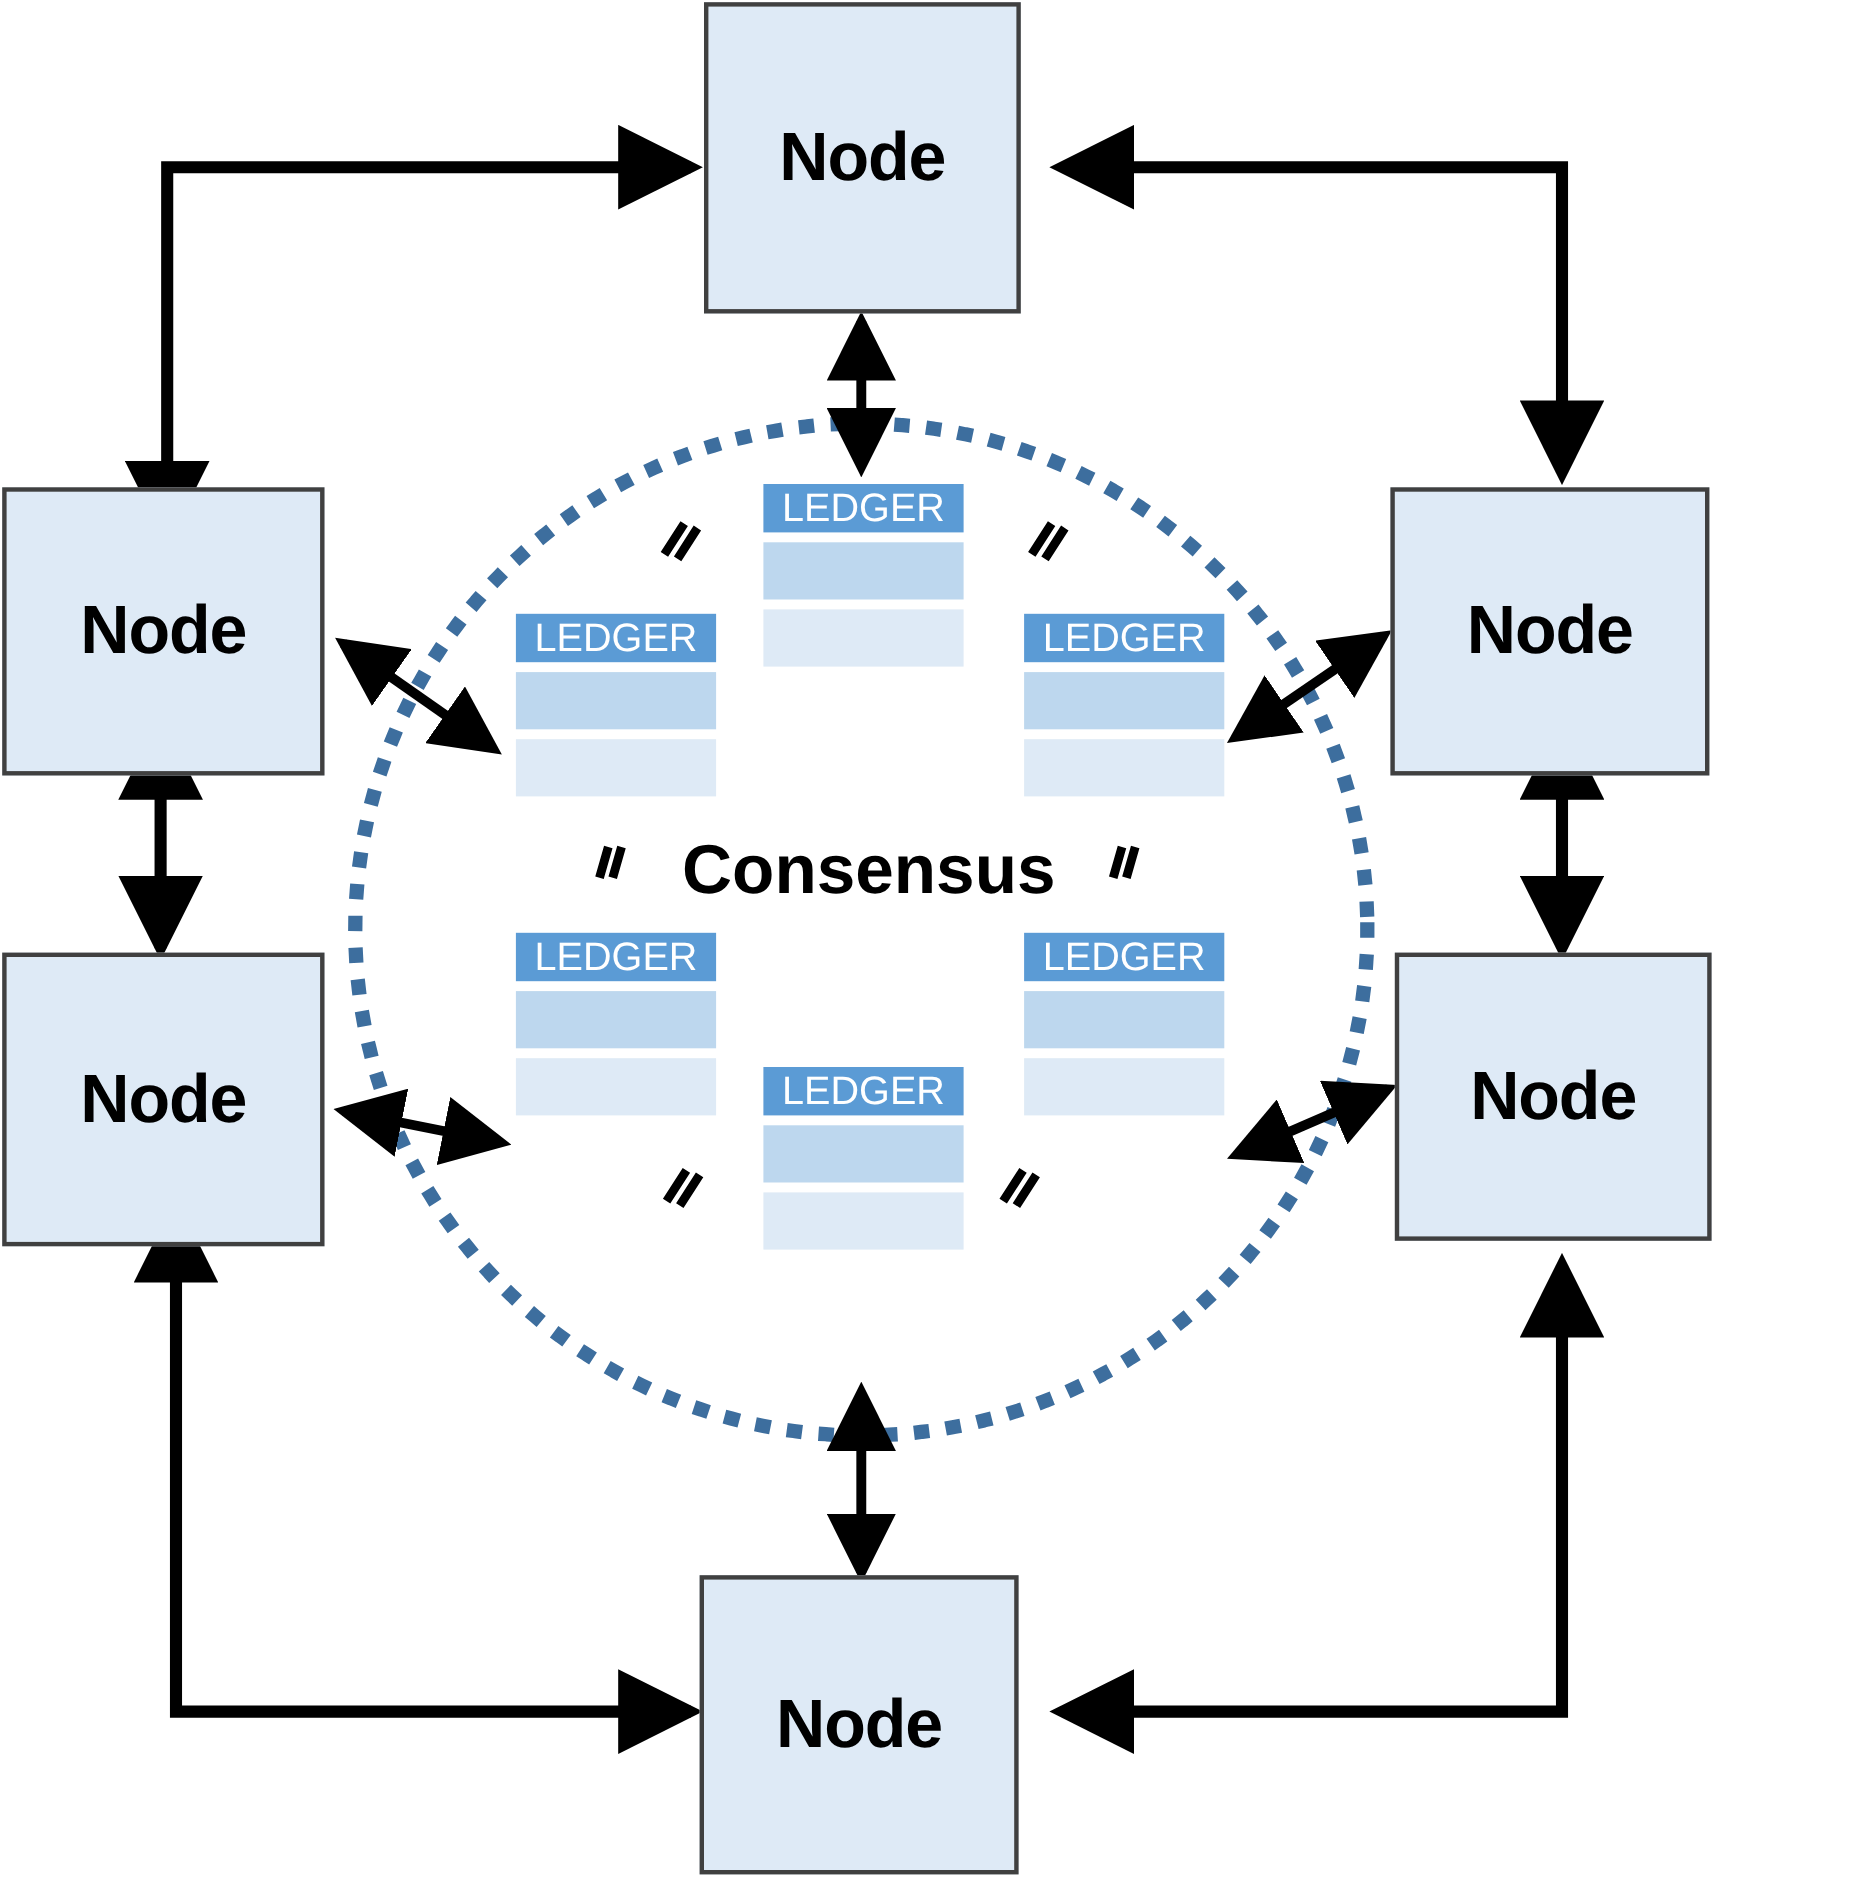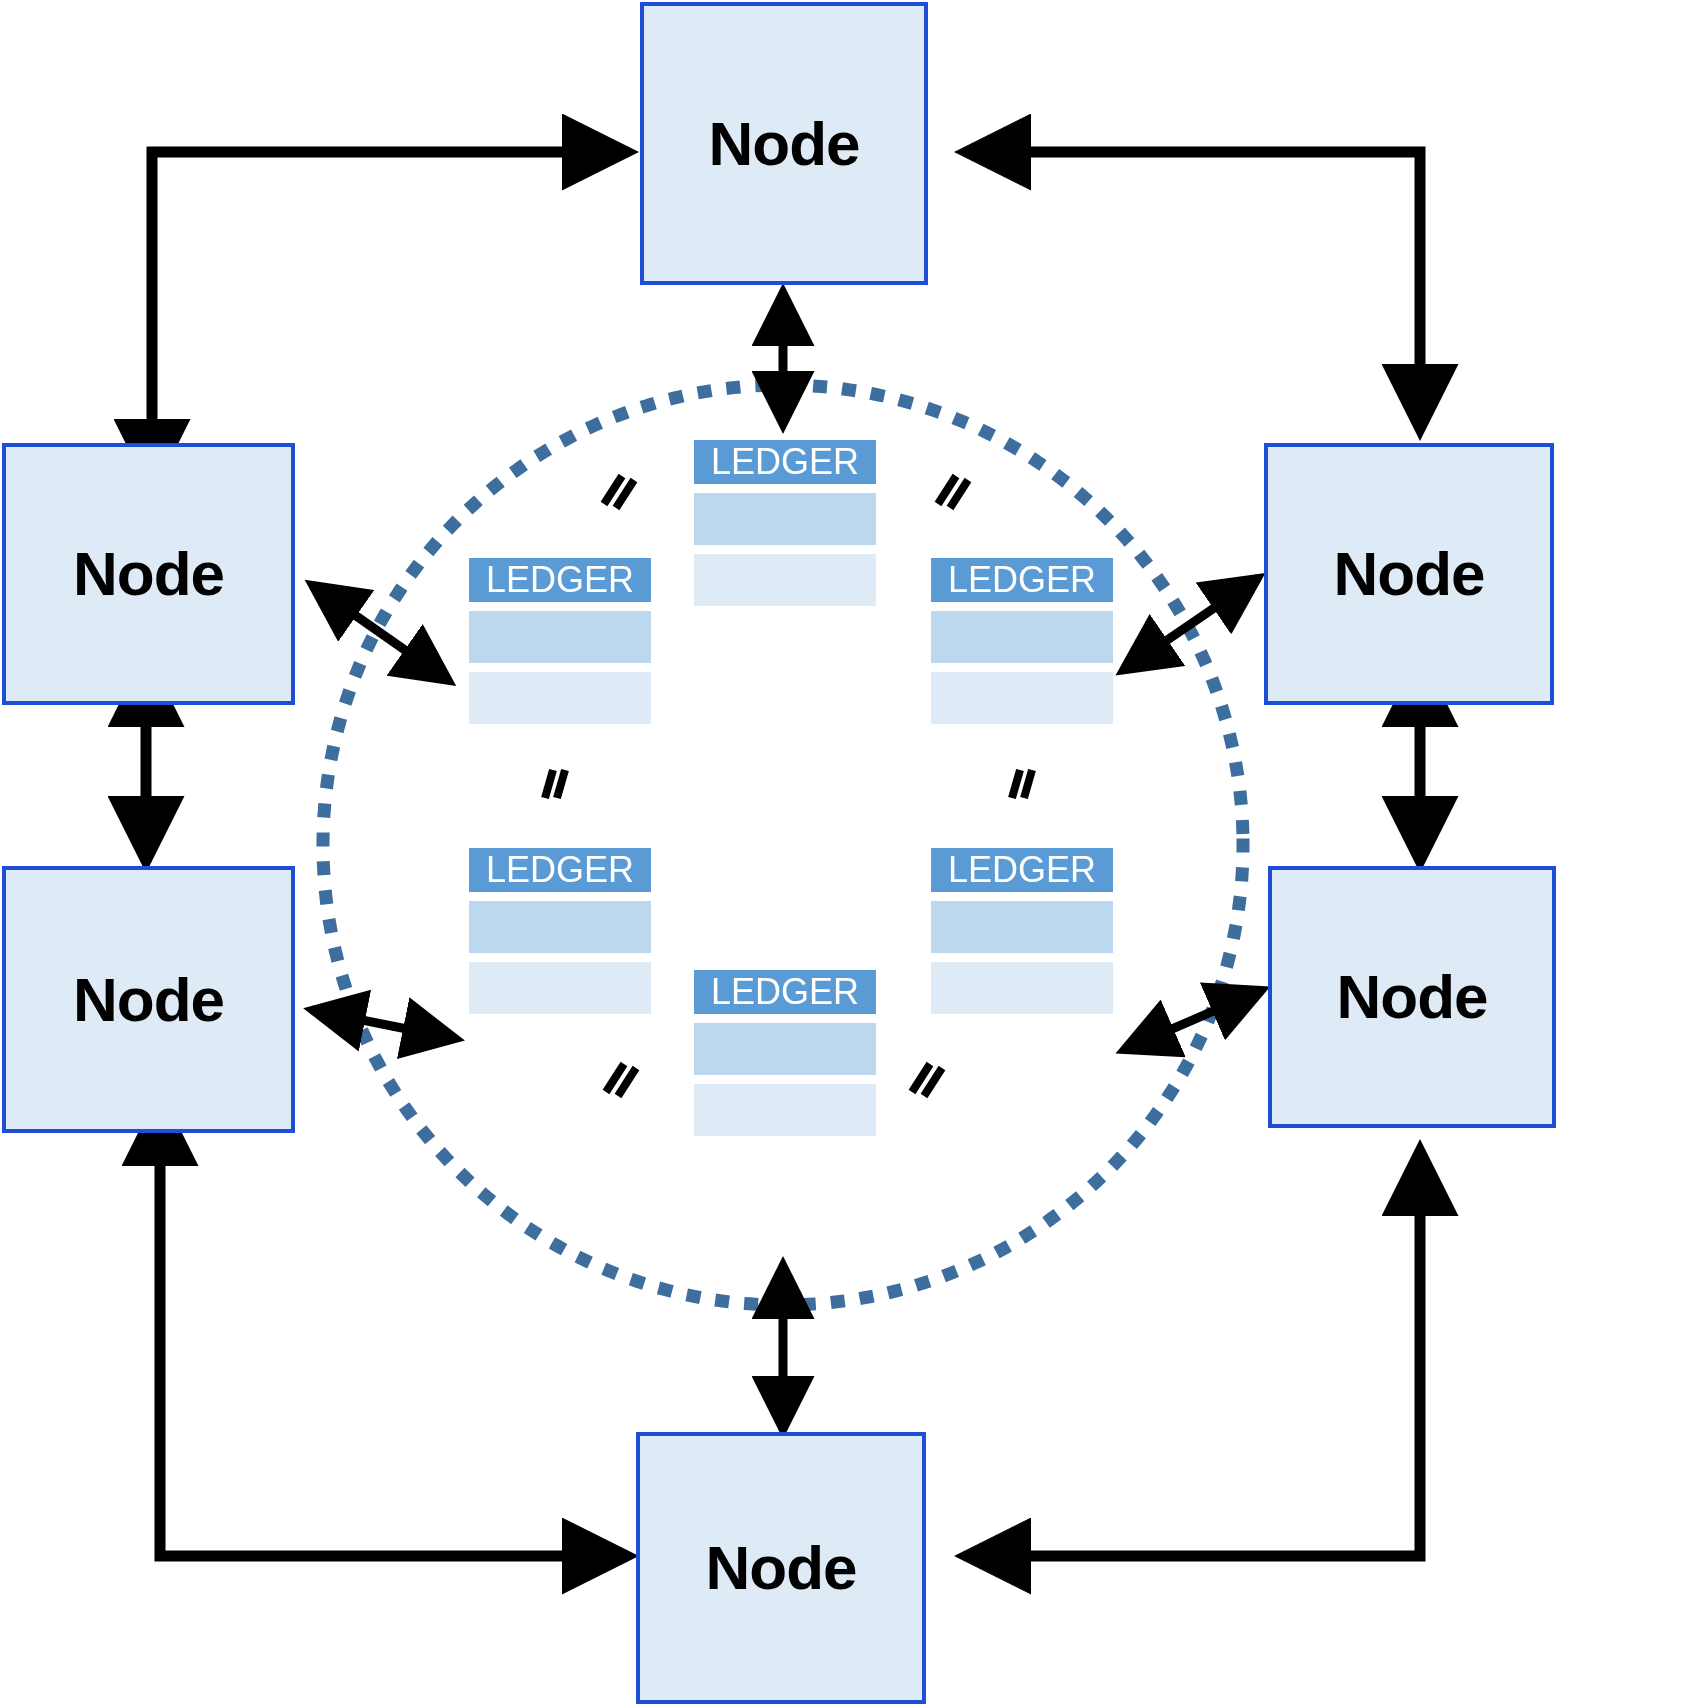--- a/index.html
+++ b/index.html
@@ -19,21 +19,21 @@
     position: absolute;
     left: 0;
     top: 0;
     width: 1698px;
     height: 1706px;
     pointer-events: none;
   }
   .node-box {
     position: absolute;
     background: #DEEAF6;
-    border: 4px solid #1d4ed8;
+    border: 4px solid #404040;
     box-sizing: border-box;
     display: flex;
     align-items: center;
     justify-content: center;
   }
   .node-label {
     font-family: "Liberation Sans", sans-serif;
     font-weight: bold;
     font-size: 62px;
     color: #000000;
@@ -200,14 +200,15 @@
   </svg>
 
   <svg class="eq" style="left:600px; top:1058px;" viewBox="0 0 44 44">
     <path d="M6,34 L24,6 M18,38 L36,10" stroke="#000000" stroke-width="8" stroke-linecap="butt" fill="none"></path>
   </svg>
 
   <svg class="eq" style="left:906px; top:1058px;" viewBox="0 0 44 44">
     <path d="M6,34 L24,6 M18,38 L36,10" stroke="#000000" stroke-width="8" stroke-linecap="butt" fill="none"></path>
   </svg>
 
+  <div class="consensus" style="left:620px; top:760px;">Consensus</div>
 
 </div>
 
 </body></html>

